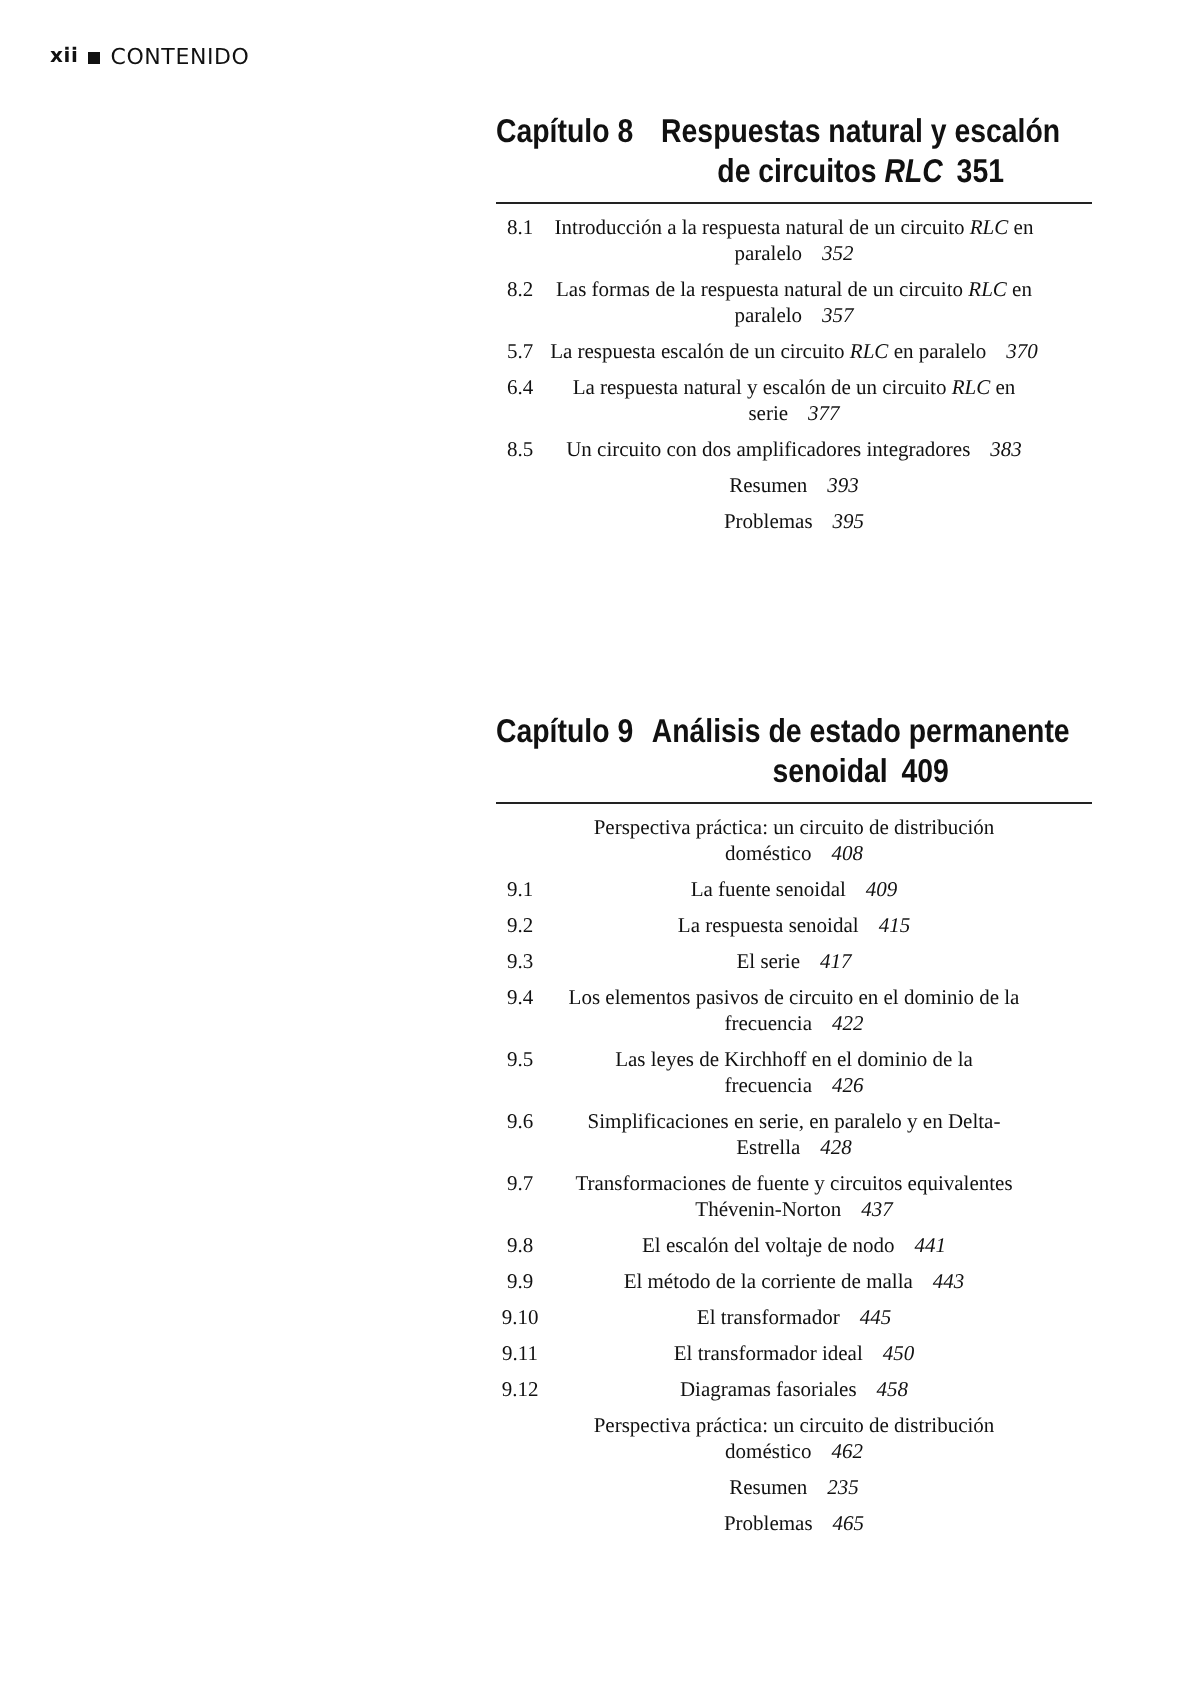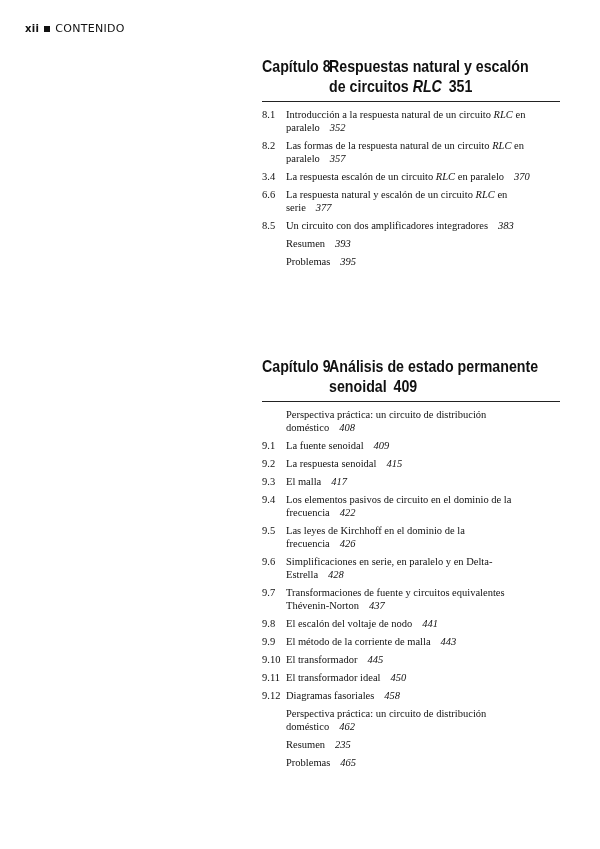--- a/index.html
+++ b/index.html
@@ -6,21 +6,21 @@
   body { width: 600px; height: 849px; position: relative; overflow: hidden; color: #111; }
   .running-head {
     position: absolute; left: 25px; top: 22px;
     font-family: "DejaVu Sans", sans-serif; font-size: 9px; letter-spacing: 0.3px;
     display: flex; align-items: center; color: #111;
   }
   .running-head .folio { font-weight: bold; font-size: 10px; margin-right: 5px; }
   .running-head .square { display: inline-block; width: 6px; height: 6px; background: #111; margin-right: 5px; }
   .running-head .section { font-size: 11px; }
 
-  .chapter { position: absolute; left: 262px; width: 298px; }
+  .chapter { position: absolute; left: 248px; width: 298px; text-align: center; }
   .chapter-head {
     font-family: "Liberation Sans", sans-serif; font-weight: bold;
     font-size: 16.5px; line-height: 20px; color: #111;
     display: grid; grid-template-columns: 78px 1fr;
     transform: scaleX(0.86); transform-origin: left top; width: 346px;
   }
   .chapter-head .num { white-space: nowrap; }
   .chapter-head .title-line2 { grid-column: 2; }
   .chapter-head .rlc { font-style: italic; }
   .chapter-head .pg { margin-left: 8px; }
@@ -53,25 +53,25 @@
   <div class="toc">
       <div class="entry">
         <span class="no">8.1</span>
         <span class="txt"><span>Introducción a la respuesta natural de un circuito </span><span class="it">RLC</span><span> en paralelo</span><span class="page">352</span></span>
       </div>
       <div class="entry">
         <span class="no">8.2</span>
         <span class="txt"><span>Las formas de la respuesta natural de un circuito </span><span class="it">RLC</span><span> en paralelo</span><span class="page">357</span></span>
       </div>
       <div class="entry">
-        <span class="no">3.4</span>
+        <span class="no">5.7</span>
         <span class="txt"><span>La respuesta escalón de un circuito </span><span class="it">RLC</span><span> en paralelo</span><span class="page">370</span></span>
       </div>
       <div class="entry">
-        <span class="no">6.6</span>
+        <span class="no">6.4</span>
         <span class="txt"><span>La respuesta natural y escalón de un circuito </span><span class="it">RLC</span><span> en serie</span><span class="page">377</span></span>
       </div>
       <div class="entry">
         <span class="no">8.5</span>
         <span class="txt"><span>Un circuito con dos amplificadores integradores</span><span class="page">383</span></span>
       </div>
       <div class="entry sub">
         <span class="txt"><span>Resumen</span><span class="page">393</span></span>
       </div>
       <div class="entry sub">
@@ -94,21 +94,21 @@
       <div class="entry">
         <span class="no">9.1</span>
         <span class="txt"><span>La fuente senoidal</span><span class="page">409</span></span>
       </div>
       <div class="entry">
         <span class="no">9.2</span>
         <span class="txt"><span>La respuesta senoidal</span><span class="page">415</span></span>
       </div>
       <div class="entry">
         <span class="no">9.3</span>
-        <span class="txt"><span>El malla</span><span class="page">417</span></span>
+        <span class="txt"><span>El serie</span><span class="page">417</span></span>
       </div>
       <div class="entry">
         <span class="no">9.4</span>
         <span class="txt"><span>Los elementos pasivos de circuito en el dominio de la frecuencia</span><span class="page">422</span></span>
       </div>
       <div class="entry">
         <span class="no">9.5</span>
         <span class="txt"><span>Las leyes de Kirchhoff en el dominio de la frecuencia</span><span class="page">426</span></span>
       </div>
       <div class="entry">

